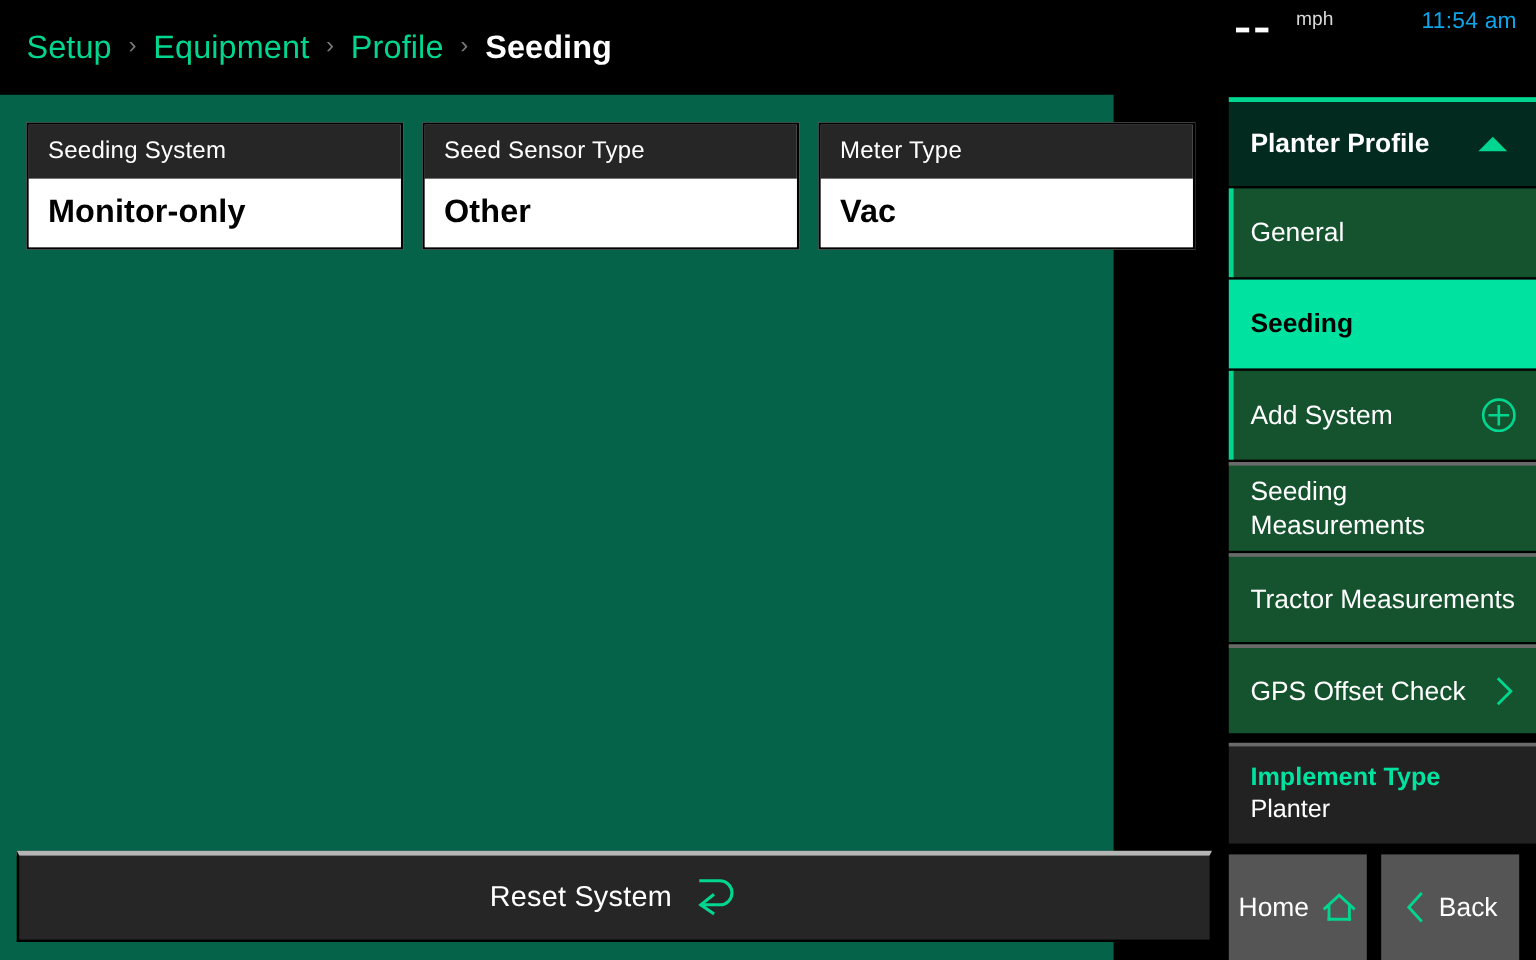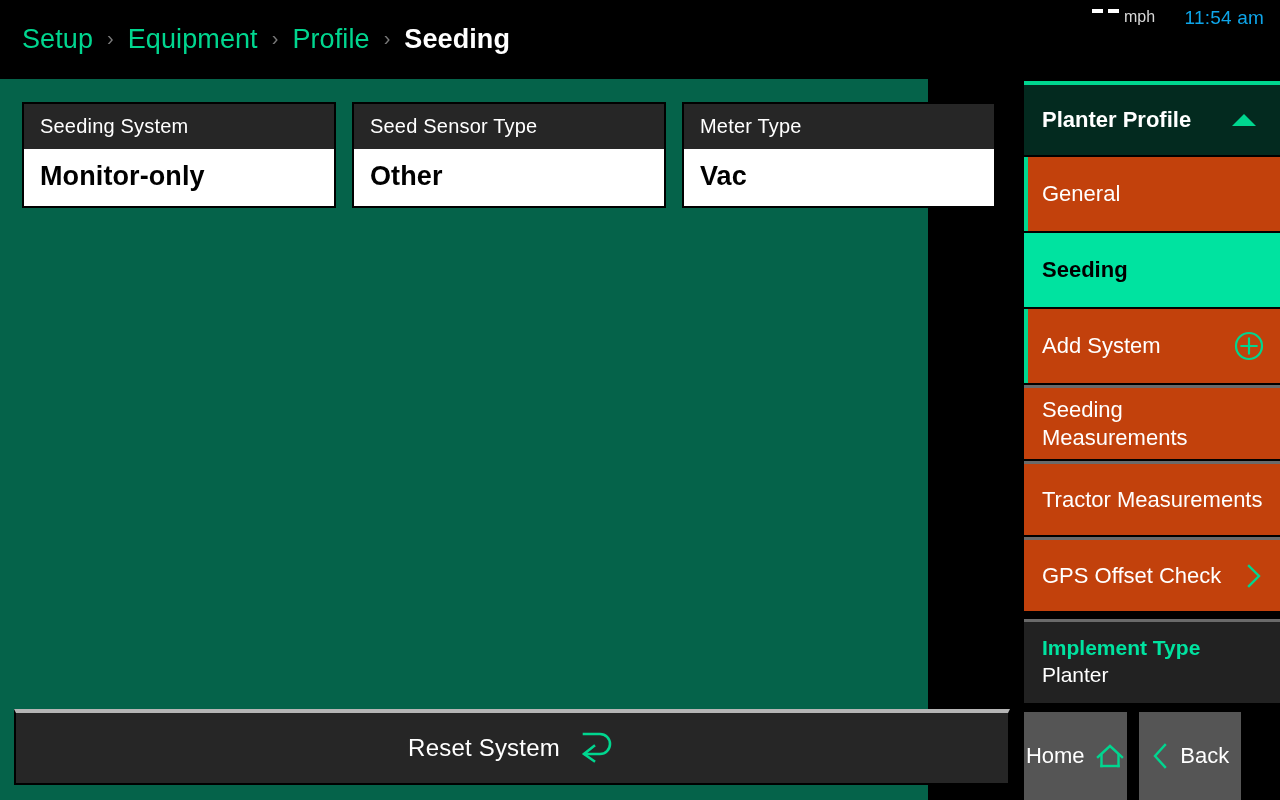--- a/index.html
+++ b/index.html
@@ -49,24 +49,24 @@
   }
   .crumb-sep {
     color: #7a7a7a;
     font-size: 20px;
     padding: 0 14px;
     position: relative;
     top: -1px;
   }
   .speed-box {
     position: absolute;
-    left: 1092px; top: 8px;
-    display: flex;
-    align-items: flex-start;
-    gap: 5px;
+    left: 1030px; top: 8px;
+    display: flex;
+    align-items: flex-end;
+    gap: 23px;
   }
   .speed-dashes {
     display: flex;
     gap: 5px;
     align-items: center;
     position: relative;
     top: 1px;
   }
   .speed-dashes i {
     display: block;
@@ -176,21 +176,21 @@
   }
   .caret-up {
     width: 0; height: 0;
     border-left: 12px solid transparent;
     border-right: 12px solid transparent;
     border-bottom: 12px solid #00D68F;
   }
 
   .nav-item {
     position: relative;
-    background: #c2410c;
+    background: #14532d;
     min-height: 74px;
     box-sizing: border-box;
     display: flex;
     align-items: center;
     padding: 8px 16px 8px 18px;
     margin-top: 2px;
     cursor: pointer;
   }
   .nav-item .accent {
     position: absolute;
@@ -238,21 +238,21 @@
   }
   .info-value {
     color: #ffffff;
     font-size: 21px;
     line-height: 1.3;
   }
 
   .bottom-buttons {
     position: absolute;
     left: 0; bottom: 0;
-    width: 217px;
+    width: 242px;
     height: 90px;
     display: flex;
     gap: 12px;
     background: #000000;
     padding-top: 2px;
     box-sizing: border-box;
   }
   .bbtn {
     flex: 1;
     background: #555555;

